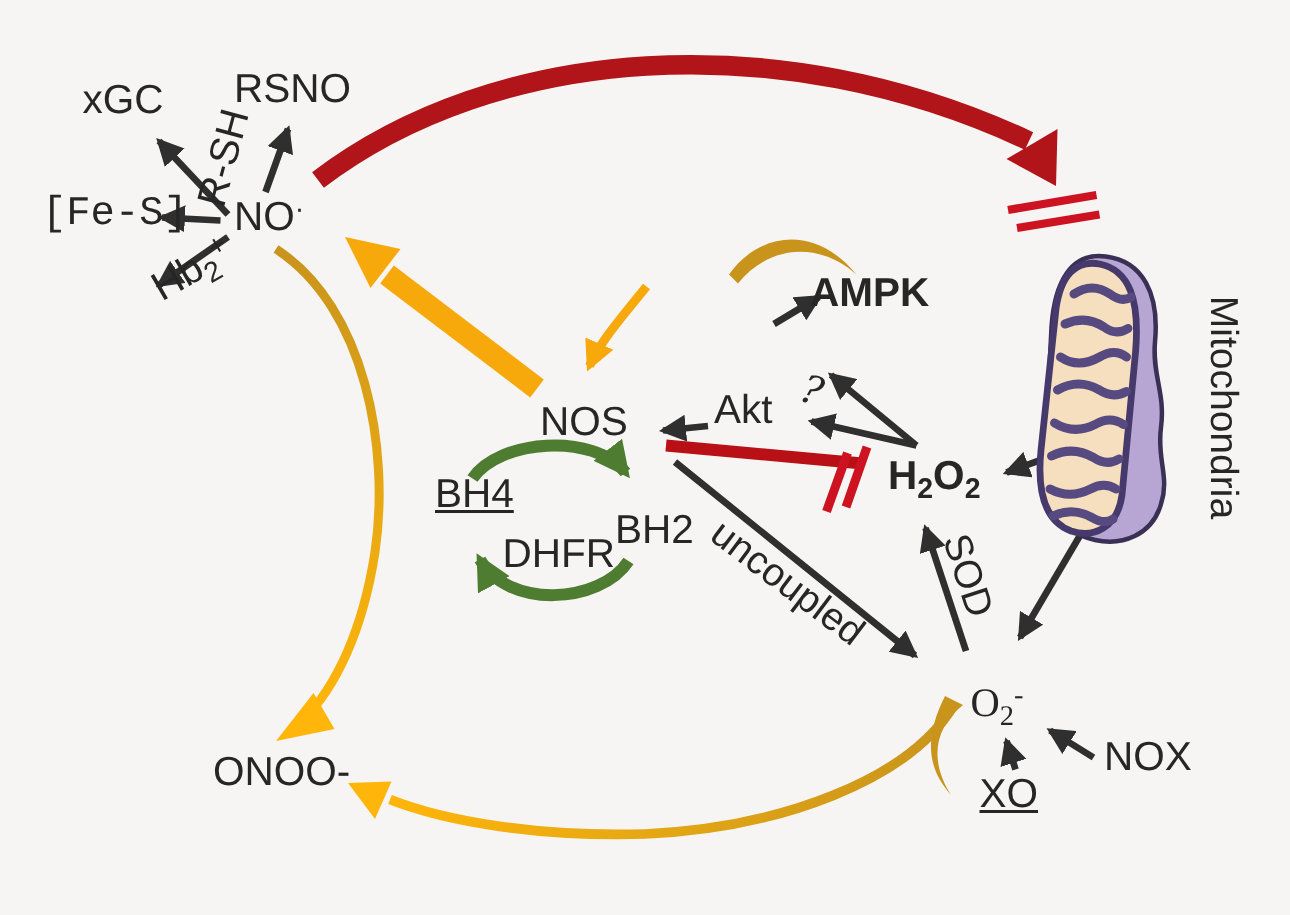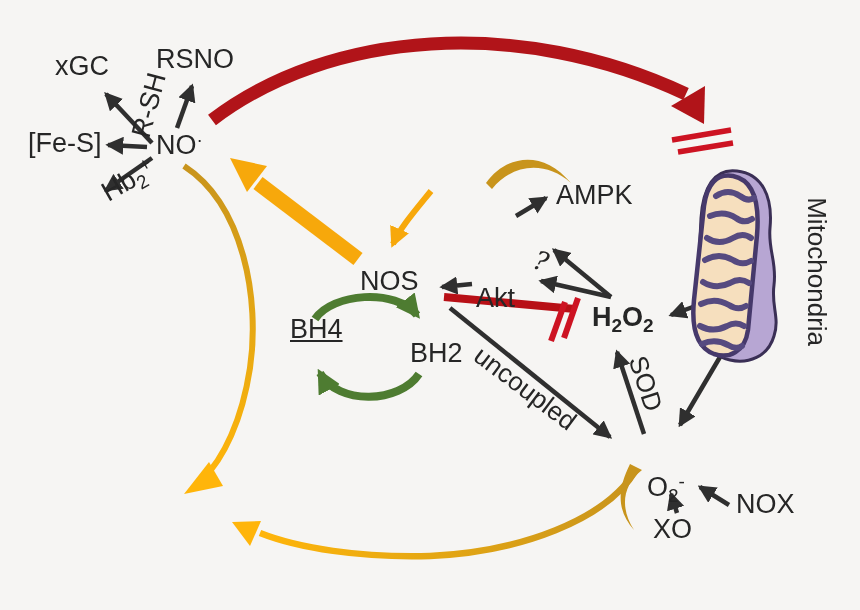--- a/index.html
+++ b/index.html
@@ -115,41 +115,43 @@
         <path d="M701,304 q14,-7 28,1 q9,6 17,1"></path>
         <path d="M700,326 q13,7 27,0 q9,-5 17,0"></path>
         <path d="M702,344 q13,-6 26,1 q8,5 14,1"></path>
       </g>
     </g>
   </svg>
 
   <div class="lbl" style="left:55px;top:52px;">xGC</div>
   <div class="lbl" style="left:156px;top:45px;text-align:center;">RSNO</div>
   <div class="lbl rot" style="left:116px;top:91px;transform:rotate(-75deg);">R-SH</div>
-  <div class="lbl" style="left:28px;top:129px;">[Fe-S]</div>
+  <div class="lbl" style="left:28px;top:129px;font-family:Liberation Mono, monospace;">[Fe-S]</div>
 
   <div class="lbl" style="left:156px;top:130px;"><span>NO</span><sup>·</sup></div>
 
   <div class="lbl rot" style="left:101px;top:165px;transform:rotate(-30deg);"><span>Hb</span><sub>2</sub><sup>+</sup></div>
 
 
-  <div class="lbl" style="left:556px;top:181px;">AMPK</div>
-  <div class="lbl" style="left:476px;top:259px;margin-top:25px;">Akt</div>
+  <div class="lbl" style="left:540px;top:181px;font-weight:bold;">AMPK</div>
+  <div class="lbl" style="left:476px;top:259px;">Akt</div>
   <div class="lbl qmark" style="left:534px;top:248px;">?</div>
   <div class="lbl" style="left:360px;top:267px;">NOS</div>
 
   <div class="lbl" style="left:592px;top:303px;font-weight:bold;"><span>H</span><sub>2</sub><span>O</span><sub>2</sub></div>
 
   <div class="lbl" style="left:290px;top:315px;text-decoration:underline;">BH4</div>
   <div class="lbl" style="left:410px;top:339px;text-align:right;">BH2</div>
+  <div class="lbl" style="left:335px;top:355px;">DHFR</div>
 
   <div class="lbl rot" style="left:465px;top:375px;font-size:26px;transform:rotate(37deg);">uncoupled</div>
   <div class="lbl rot" style="left:617px;top:370px;font-size:26px;transform:rotate(72deg);">SOD</div>
 
+  <div class="lbl" style="left:142px;top:500px;">ONOO-</div>
 
-  <div class="lbl" style="left:647px;top:472px;"><span>O</span><sub>2</sub><sup>-</sup></div>
+  <div class="lbl" style="left:647px;top:454px;font-family:Liberation Serif, serif;"><span>O</span><sub>2</sub><sup>-</sup></div>
 
-  <div class="lbl" style="left:653px;top:515px;">XO</div>
+  <div class="lbl" style="left:653px;top:515px;text-decoration:underline;">XO</div>
   <div class="lbl" style="left:736px;top:490px;">NOX</div>
 
   <div class="lbl rot" style="left:735px;top:258px;font-size:26px;transform:rotate(90deg);width:162px;text-align:center;">Mitochondria</div>
 
 </div>
 
 </body></html>

